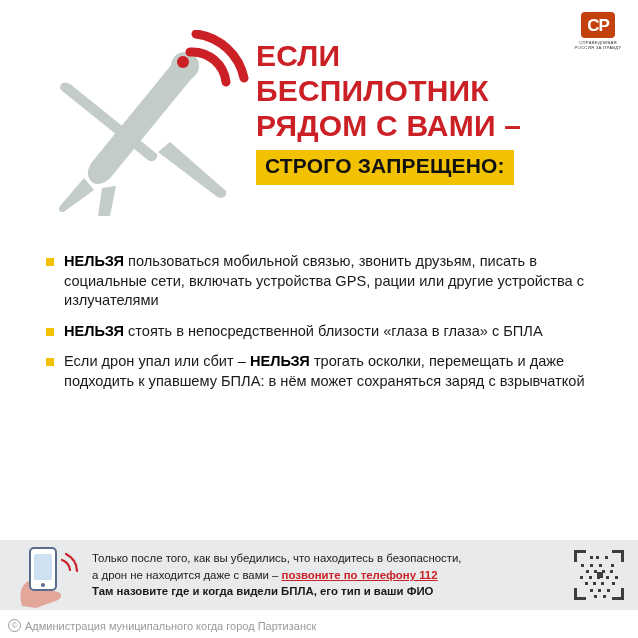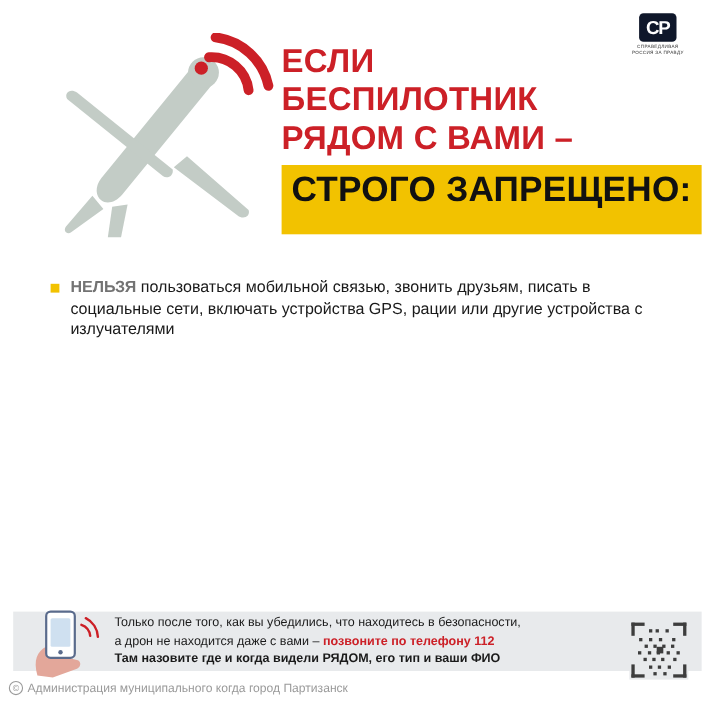--- a/index.html
+++ b/index.html
@@ -31,21 +31,21 @@
     width: 52px;
     height: 46px;
     display: flex;
     flex-direction: column;
     align-items: center;
     justify-content: flex-start;
   }
   .logo-mark {
     width: 34px;
     height: 26px;
-    background: #0f172a;
+    background: #c2410c;
     border-radius: 4px;
     position: relative;
     display: flex;
     align-items: center;
     justify-content: center;
   }
   .logo-mark span {
     color: #ffffff;
     font-weight: bold;
     font-size: 17px;
@@ -92,23 +92,23 @@
     color: #cc2027;
     letter-spacing: 0.2px;
     text-transform: uppercase;
   }
   .title-highlight {
     display: inline-block;
     margin-top: 7px;
     background: #f2c200;
     color: #111111;
     font-weight: bold;
-    font-size: 32px;
+    font-size: 21px;
     line-height: 1.15;
-    padding: 4px 9px 22px 9px;
+    padding: 4px 9px 7px 9px;
     text-transform: uppercase;
     letter-spacing: 0.2px;
   }
 
   
   .list {
     position: absolute;
     top: 252px;
     left: 46px;
     right: 34px;
@@ -126,50 +126,51 @@
     margin-top: 6px;
     margin-right: 10px;
   }
   .item-text {
     font-size: 14.6px;
     line-height: 1.34;
     color: #1a1a1a;
   }
   .item-text b {
     font-weight: bold;
-    color: #737373;
+    color: #000000;
   }
 
   
   .callout {
     position: absolute;
-    left: 12px;
+    left: 0;
     right: 0;
     bottom: 28px;
-    height: 54px;
+    height: 70px;
     background: #e8eaec;
     display: flex;
     align-items: center;
   }
   .callout-icon {
     flex: 0 0 auto;
     width: 92px;
     height: 70px;
     position: relative;
   }
   .callout-text {
     flex: 1 1 auto;
     padding-right: 86px;
     font-size: 11.4px;
     line-height: 1.45;
     color: #1a1a1a;
   }
   .callout-text .red {
     color: #cc2027;
     font-weight: bold;
+    text-decoration: underline;
   }
   .callout-text .bold {
     font-weight: bold;
   }
   .callout-qr {
     position: absolute;
     right: 12px;
     top: 8px;
     width: 54px;
     height: 54px;
@@ -245,21 +246,33 @@
   <div class="list">
 
     <div class="list-item">
       <div class="bullet"></div>
       <div class="item-text">
         <b>НЕЛЬЗЯ</b><span> пользоваться мобильной связью, звонить друзьям, писать в социальные сети, включать устройства GPS, рации или другие устройства с излучателями</span>
       </div>
     </div>
 
 
-
+    <div class="list-item">
+      <div class="bullet"></div>
+      <div class="item-text">
+        <b>НЕЛЬЗЯ</b><span> стоять в непосредственной близости «глаза в глаза» с БПЛА</span>
+      </div>
+    </div>
+
+    <div class="list-item">
+      <div class="bullet"></div>
+      <div class="item-text">
+        <span>Если дрон упал или сбит – </span><b>НЕЛЬЗЯ</b><span> трогать осколки, перемещать и даже подходить к упавшему БПЛА: в нём может сохраняться заряд с взрывчаткой</span>
+      </div>
+    </div>
 
   </div>
 
   <div class="callout">
 
     <div class="callout-icon">
       <svg viewBox="0 0 92 70" width="92" height="70">
 
         <path d="M22 66 C18 52 22 44 30 40 L44 34 C48 32 52 34 52 38 C52 42 48 44 44 46 L38 49 C44 50 52 50 58 52 C62 53 62 58 58 60 L36 68 Z" fill="#e3a79a"></path>
 
@@ -272,21 +285,21 @@
           <path d="M66 14 A20 20 0 0 1 77 31"></path>
         </g>
       </svg>
     </div>
 
     <div class="callout-text">
       <div>Только после того, как вы убедились, что находитесь в безопасности,</div>
       <div>
         <span>а дрон не находится даже с вами – </span><span class="red">позвоните по телефону 112</span>
       </div>
-      <div class="bold">Там назовите где и когда видели РЯДОМ, его тип и ваши ФИО</div>
+      <div class="bold">Там назовите где и когда видели БПЛА, его тип и ваши ФИО</div>
     </div>
 
     <svg class="callout-qr" viewBox="0 0 54 54">
       <rect x="0" y="0" width="54" height="54" fill="#e8eaec"></rect>
       <g fill="#3d3d3d">
         <rect x="2" y="2" width="12" height="3"></rect>
           <rect x="2" y="2" width="3" height="12"></rect>
         <rect x="40" y="2" width="12" height="3"></rect>
           <rect x="49" y="2" width="3" height="12"></rect>
         <rect x="2" y="40" width="3" height="12"></rect>

